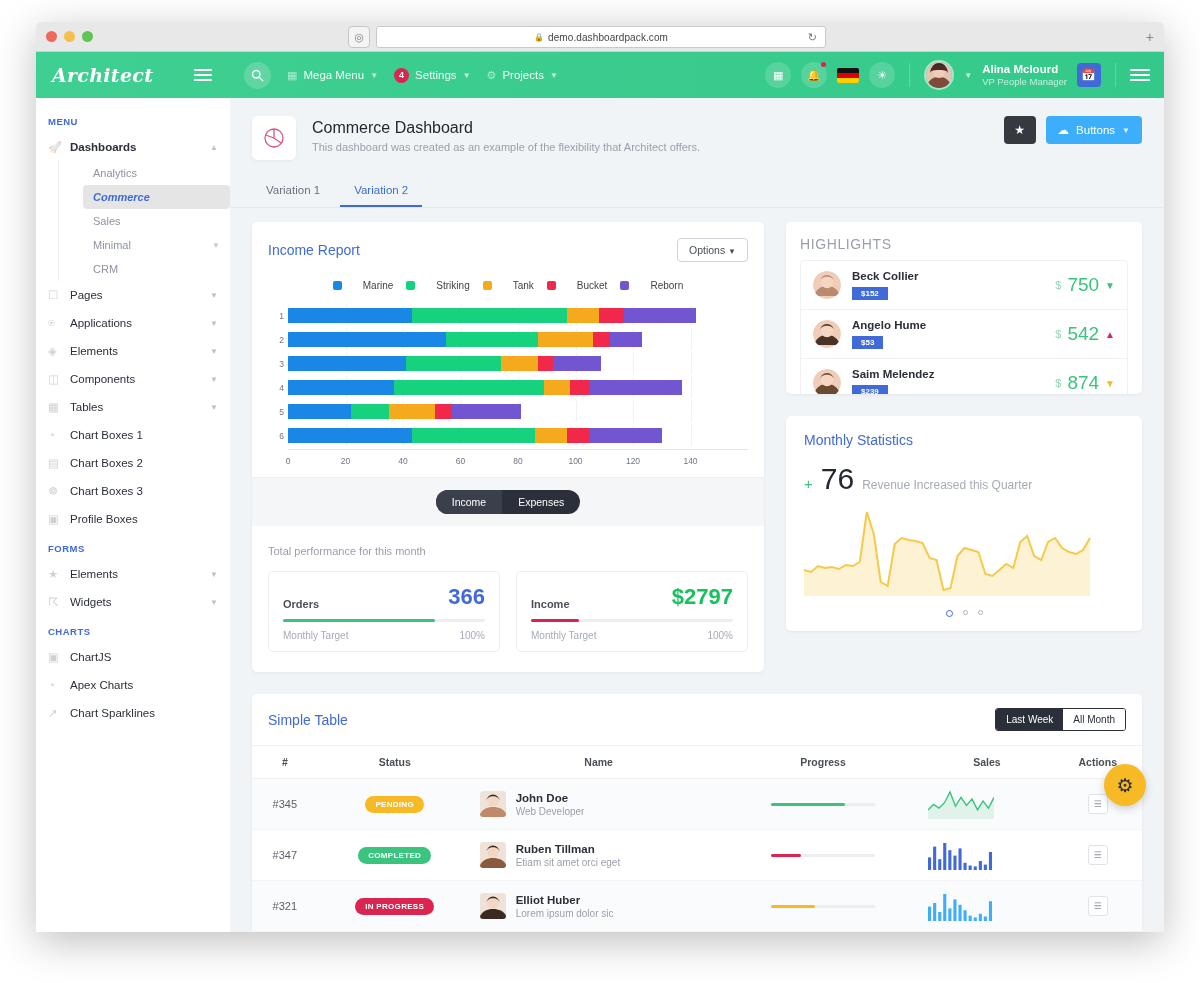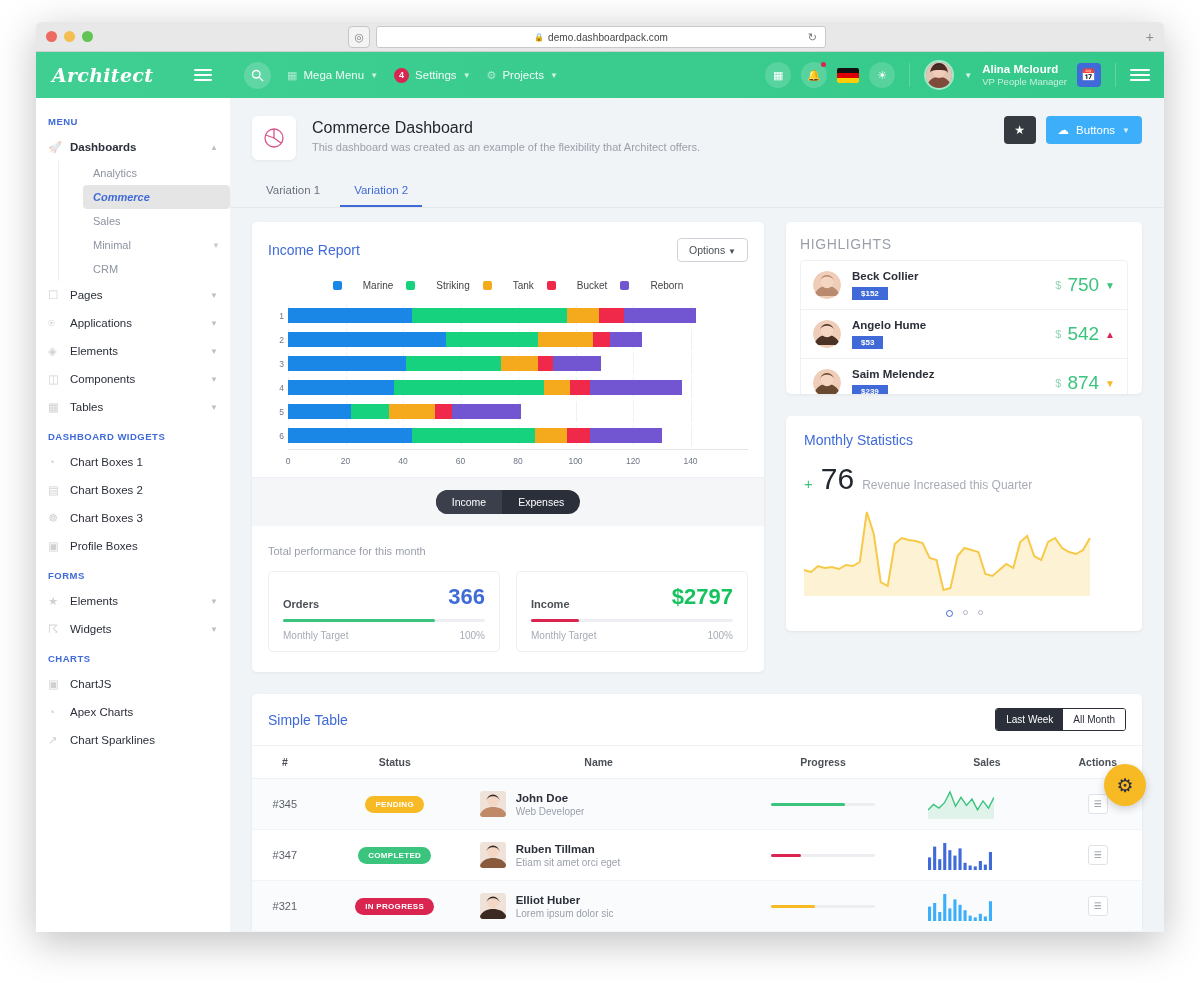--- a/index.html
+++ b/index.html
@@ -400,21 +400,20 @@
           <span class="sb-ic">◫</span>
           <span class="sb-label">Components</span>
           <span class="sb-caret">▼</span>
         </div>
         <div class="sb-item">
           <span class="sb-ic">▦</span>
           <span class="sb-label">Tables</span>
           <span class="sb-caret">▼</span>
         </div>
 
-        <div class="sb-head">DASHBOARD WIDGETS</div>
         <div class="sb-item">
           <span class="sb-ic">◔</span>
           <span class="sb-label">Chart Boxes 1</span>
         </div>
         <div class="sb-item">
           <span class="sb-ic">▤</span>
           <span class="sb-label">Chart Boxes 2</span>
         </div>
         <div class="sb-item">
           <span class="sb-ic">☸</span>

